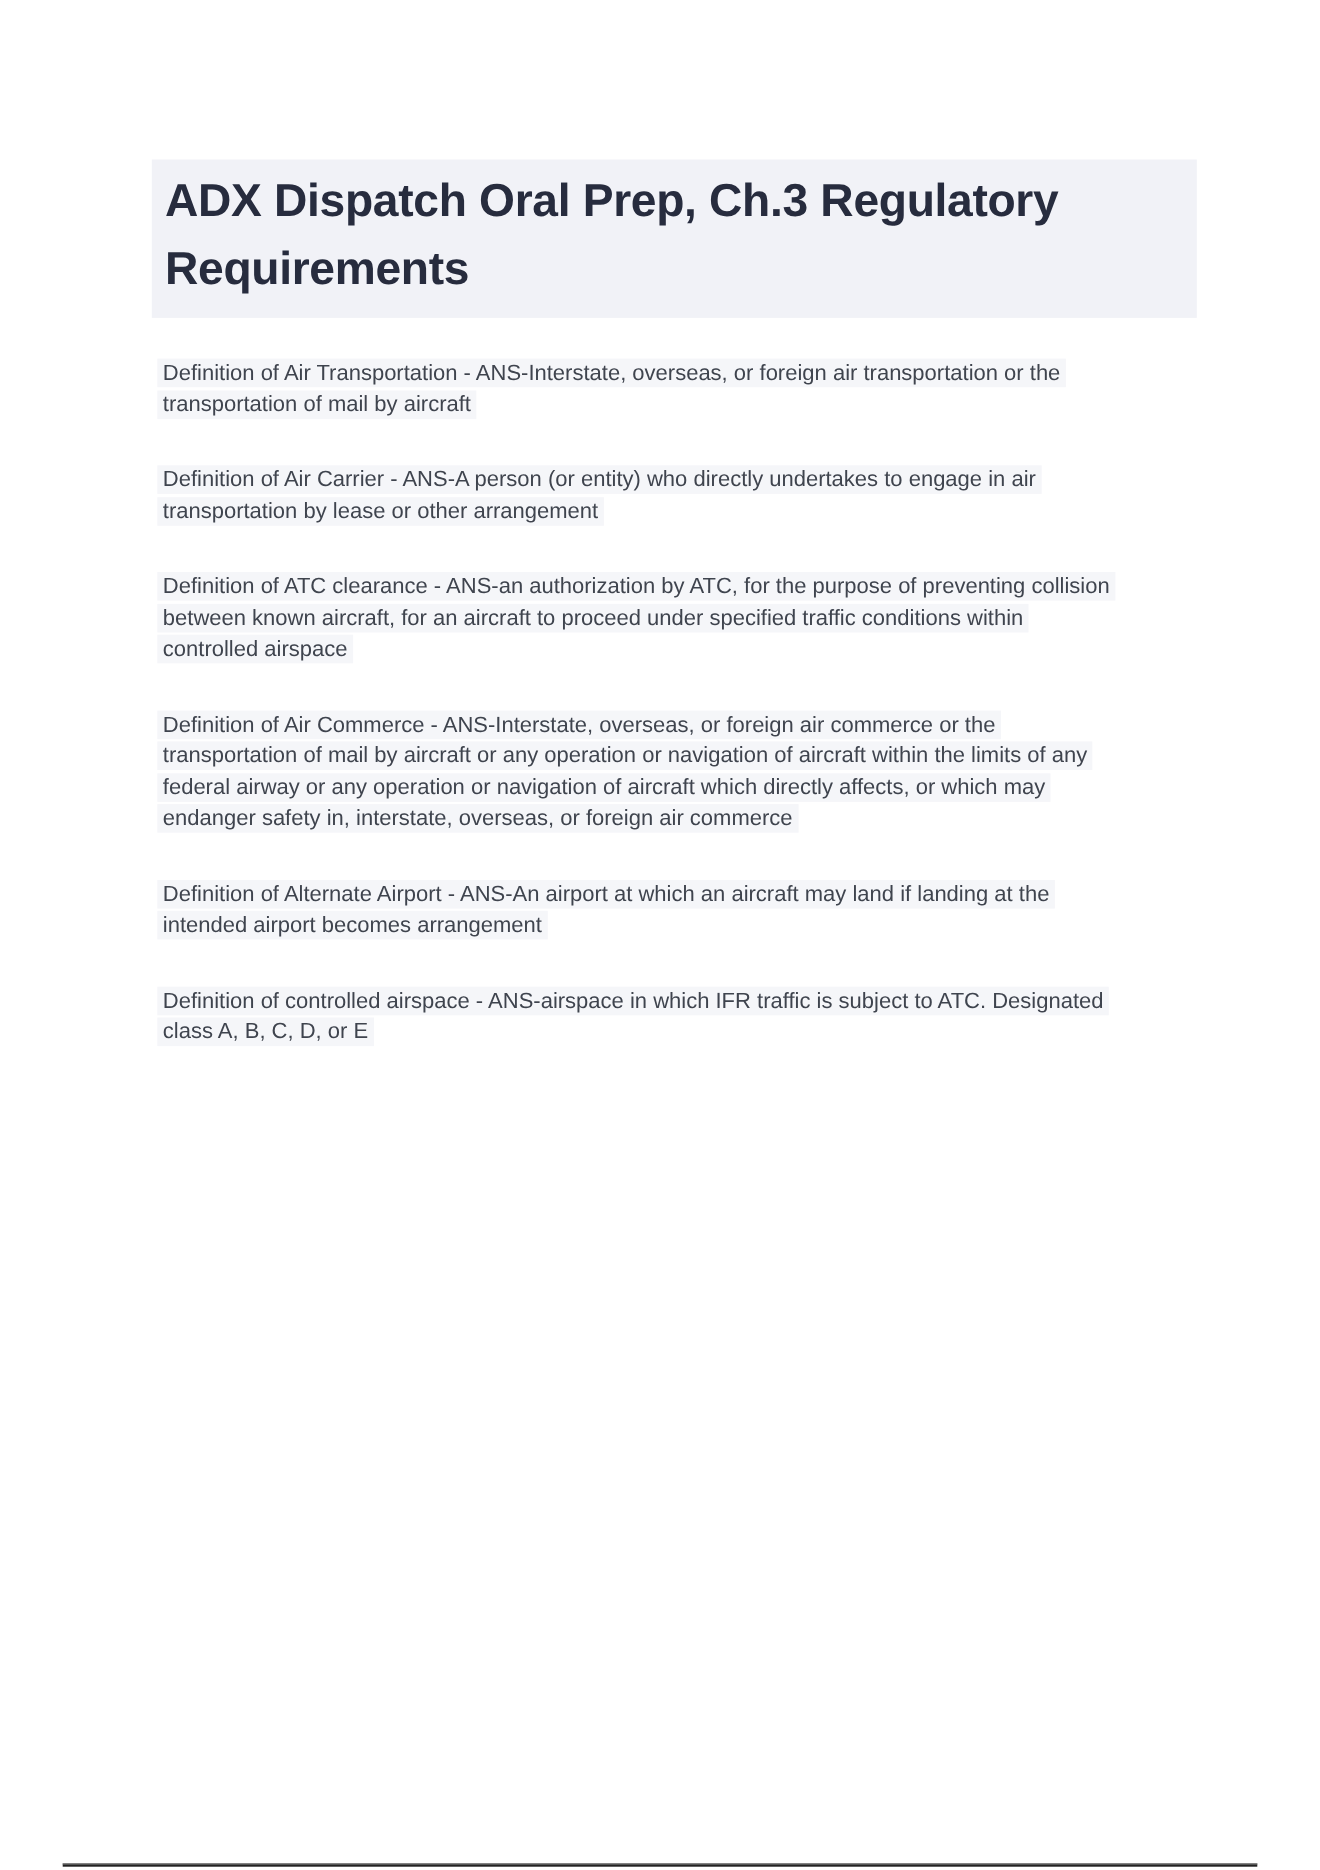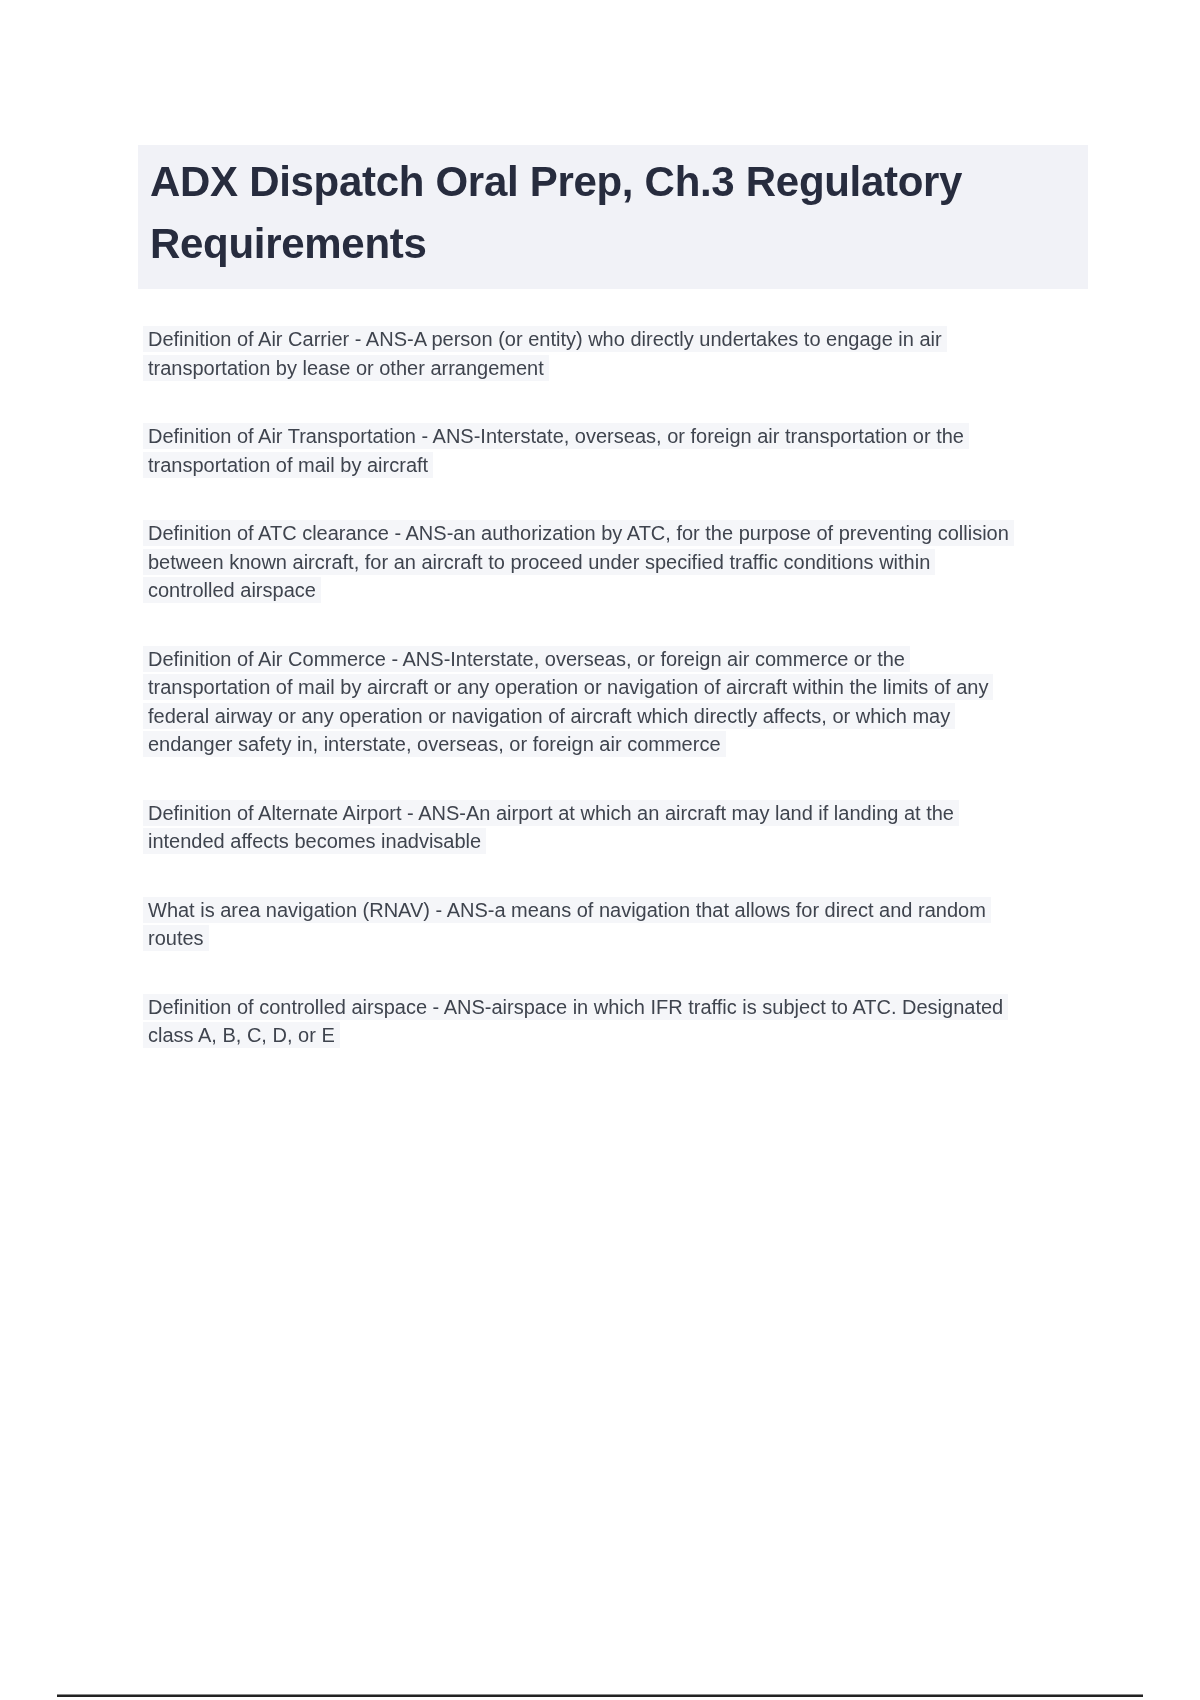--- a/index.html
+++ b/index.html
@@ -66,25 +66,24 @@
 <body>
 
 <div class="page">
   <div class="content">
 
     <div class="title-block">
       <h1>ADX Dispatch Oral Prep, Ch.3 Regulatory Requirements</h1>
     </div>
 
     <div class="paragraphs">
+      <p><span class="hl">Definition of Air Transportation - ANS-Interstate, overseas, or foreign air transportation or the transportation of mail by aircraft</span></p>
       <p><span class="hl">Definition of Air Carrier - ANS-A person (or entity) who directly undertakes to engage in air transportation by lease or other arrangement</span></p>
-      <p><span class="hl">Definition of Air Transportation - ANS-Interstate, overseas, or foreign air transportation or the transportation of mail by aircraft</span></p>
       <p><span class="hl">Definition of ATC clearance - ANS-an authorization by ATC, for the purpose of preventing collision between known aircraft, for an aircraft to proceed under specified traffic conditions within controlled airspace</span></p>
       <p><span class="hl">Definition of Air Commerce - ANS-Interstate, overseas, or foreign air commerce or the transportation of mail by aircraft or any operation or navigation of aircraft within the limits of any federal airway or any operation or navigation of aircraft which directly affects, or which may endanger safety in, interstate, overseas, or foreign air commerce</span></p>
-      <p><span class="hl">Definition of Alternate Airport - ANS-An airport at which an aircraft may land if landing at the intended affects becomes inadvisable</span></p>
-      <p><span class="hl">What is area navigation (RNAV) - ANS-a means of navigation that allows for direct and random routes</span></p>
+      <p><span class="hl">Definition of Alternate Airport - ANS-An airport at which an aircraft may land if landing at the intended airport becomes arrangement</span></p>
       <p><span class="hl">Definition of controlled airspace - ANS-airspace in which IFR traffic is subject to ATC. Designated class A, B, C, D, or E</span></p>
     </div>
 
   </div>
 
   <div class="bottom-rule"></div>
 </div>
 
 </body></html>

